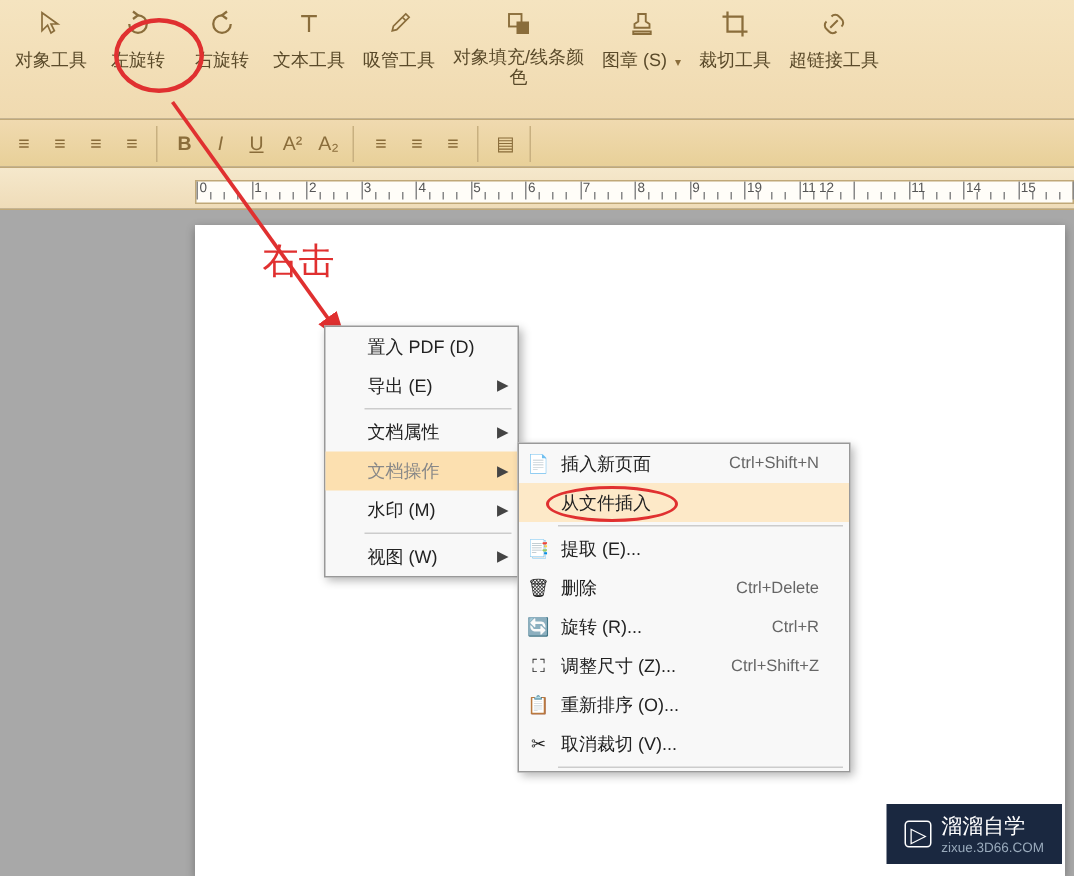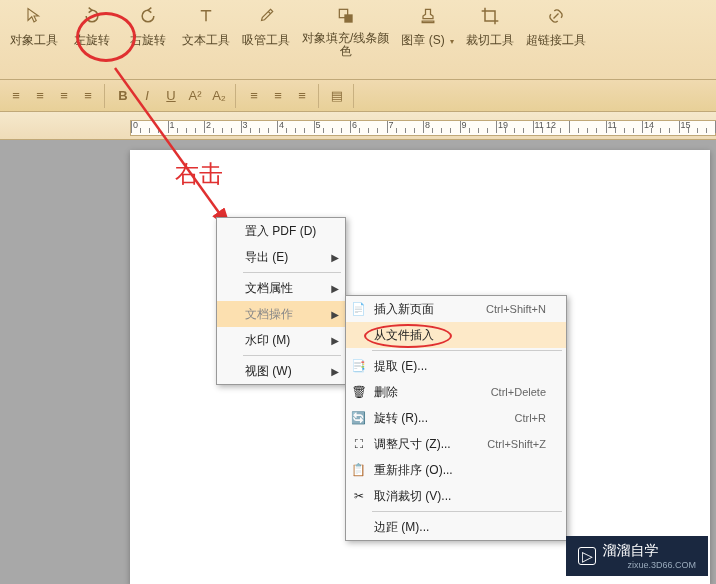--- a/index.html
+++ b/index.html
@@ -39,21 +39,21 @@
 .menu-item.active { background: #fde9c8; }
 .menu-item .submenu-arrow { position: absolute; right: 6px; font-size: 10px; color: #444; }
 .menu-item .shortcut { margin-left: auto; color: #666; font-size: 11px; }
 .menu-sep { height: 1px; background: #ccc; margin: 2px 4px 2px 26px; }
 .menu-icon-col { position: absolute; left: 4px; width: 18px; height: 18px; display: flex; align-items: center; justify-content: center; }
 
 .ellipse-highlight { position: absolute; left: 364px; top: 324px; width: 88px; height: 24px; border: 2px solid #e03030; border-radius: 50%; z-index: 40; pointer-events: none; }
 
 .watermark { position: absolute; right: 8px; bottom: 8px; background: #1a2840; color: #fff; padding: 6px 12px; font-size: 14px; display: flex; align-items: center; gap: 6px; z-index: 50; }
 .watermark-icon { width: 18px; height: 18px; border: 1.5px solid #fff; border-radius: 3px; display: flex; align-items: center; justify-content: center; }
-.watermark-sub { font-size: 9px; color: #9ab; margin-left: 25px; }
+.watermark-sub { font-size: 9px; color: #9ab; }
 </style>
 </head>
 <body>
 
 <div class="toolbar-main">
   <div class="tool-item">
     <div class="tool-icon">
         <svg width="18" height="18" viewBox="0 0 24 24">
           <path d="M4 2 L4 18 L9 13 L12 20 L15 18 L12 12 L18 12 Z" fill="none" stroke="#8a6d3b" stroke-width="1.5"></path>
         </svg>
@@ -298,23 +298,20 @@
     </div>
     <div class="menu-item">
       <span class="menu-icon-col" style="font-size: 12px;">📋</span>
       <span>重新排序 (O)...</span>
     </div>
     <div class="menu-item">
       <span class="menu-icon-col" style="font-size: 12px;">✂</span>
       <span>取消裁切 (V)...</span>
     </div>
     <div class="menu-sep"></div>
-    <div class="menu-item">
-      <span>边距 (M)...</span>
-    </div>
   </div>
 
 <div class="ellipse-highlight"></div>
 
 <div class="watermark">
   <div class="watermark-icon">▷</div>
   <div>
     <div>溜溜自学</div>
     <div class="watermark-sub">zixue.3D66.COM</div>
   </div>

